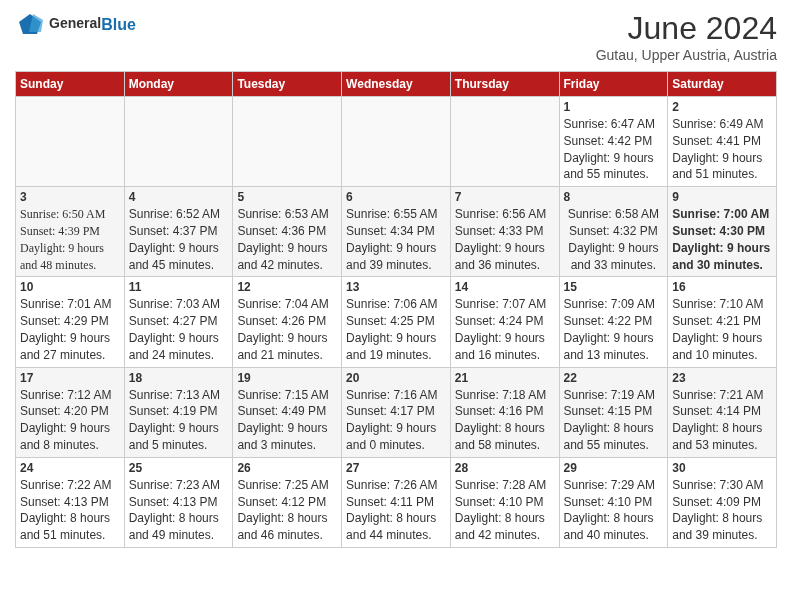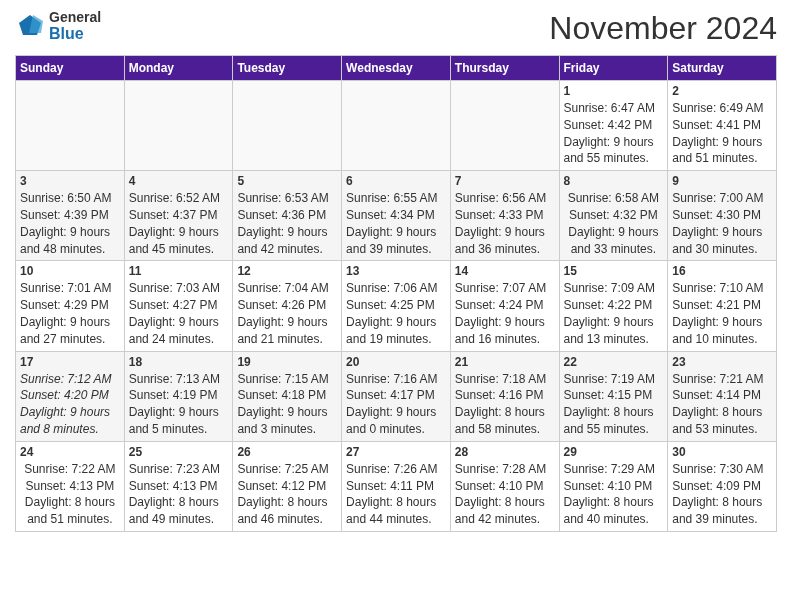--- a/index.html
+++ b/index.html
@@ -21,21 +21,20 @@
       align-items: flex-start;
       margin-bottom: 8px;
     }
     .logo {
       display: flex;
       align-items: center;
       gap: 4px;
     }
     .logo-text {
       display: flex;
-      flex-direction: column;
       line-height: 1.1;
       justify-content: space-between;
     }
     .logo-general {
       font-size: 14px;
       font-weight: bold;
       color: #333;
     }
     .logo-blue {
       font-size: 16px;
@@ -57,21 +56,21 @@
     .location {
       font-size: 14px;
       color: #555;
     }
     .calendar {
       width: 100%;
       border-collapse: collapse;
       table-layout: fixed;
     }
     .calendar th {
-      background: #4c1d95;
+      background: #b91c1c;
       color: #fff;
       font-size: 12px;
       font-weight: bold;
       padding: 5px 4px;
       text-align: left;
       border: 1px solid #ccc;
     }
     .calendar td {
       border: 1px solid #ccc;
       vertical-align: top;
@@ -109,21 +108,22 @@
       <svg class="logo-icon" viewBox="0 0 30 30">
         <polygon points="15,4 26,12 22,24 8,24 4,12" fill="#1a6faf"></polygon>
         <polygon points="18,4 28,10 26,22 14,22" fill="#3a9fd5" opacity="0.7"></polygon>
       </svg>
       <div class="logo-text">
         <span class="logo-general">General</span>
         <span class="logo-blue">Blue</span>
       </div>
     </div>
     <div class="title-block">
-      <div class="month-title">November 2024</div>
+      <div class="month-title">June 2024</div>
+      <div class="location">Gutau, Upper Austria, Austria</div>
     </div>
   </div>
 
   <table class="calendar">
     <thead>
       <tr>
         <th>Sunday</th>
         <th>Monday</th>
         <th>Tuesday</th>
         <th>Wednesday</th>
@@ -150,21 +150,21 @@
             <span class="day-num">2</span>
             <div class="day-info" style="white-space: pre-line;">Sunrise: 6:49 AM
 Sunset: 4:41 PM
 Daylight: 9 hours
 and 51 minutes.</div>
           </td>
         </tr>
         <tr>
           <td>
             <span class="day-num">3</span>
-            <div class="day-info" style="white-space: pre-line;">Sunrise: 6:50 AM
+            <div class="day-info" style="white-space: pre-line; font-family: Liberation Serif, serif;">Sunrise: 6:50 AM
 Sunset: 4:39 PM
 Daylight: 9 hours
 and 48 minutes.</div>
           </td>
           <td>
             <span class="day-num">4</span>
             <div class="day-info" style="white-space: pre-line;">Sunrise: 6:52 AM
 Sunset: 4:37 PM
 Daylight: 9 hours
 and 45 minutes.</div>
@@ -192,21 +192,21 @@
           </td>
           <td>
             <span class="day-num">8</span>
             <div class="day-info" style="white-space: pre-line; text-align: center;">Sunrise: 6:58 AM
 Sunset: 4:32 PM
 Daylight: 9 hours
 and 33 minutes.</div>
           </td>
           <td>
             <span class="day-num">9</span>
-            <div class="day-info" style="white-space: pre-line;">Sunrise: 7:00 AM
+            <div class="day-info" style="white-space: pre-line; font-weight: bold;">Sunrise: 7:00 AM
 Sunset: 4:30 PM
 Daylight: 9 hours
 and 30 minutes.</div>
           </td>
         </tr>
         <tr>
           <td>
             <span class="day-num">10</span>
             <div class="day-info" style="white-space: pre-line;">Sunrise: 7:01 AM
 Sunset: 4:29 PM
@@ -252,36 +252,36 @@
             <span class="day-num">16</span>
             <div class="day-info" style="white-space: pre-line;">Sunrise: 7:10 AM
 Sunset: 4:21 PM
 Daylight: 9 hours
 and 10 minutes.</div>
           </td>
         </tr>
         <tr>
           <td>
             <span class="day-num">17</span>
-            <div class="day-info" style="white-space: pre-line; font-style: italic;">Sunrise: 7:12 AM
+            <div class="day-info" style="white-space: pre-line;">Sunrise: 7:12 AM
 Sunset: 4:20 PM
 Daylight: 9 hours
 and 8 minutes.</div>
           </td>
           <td>
             <span class="day-num">18</span>
             <div class="day-info" style="white-space: pre-line;">Sunrise: 7:13 AM
 Sunset: 4:19 PM
 Daylight: 9 hours
 and 5 minutes.</div>
           </td>
           <td>
             <span class="day-num">19</span>
             <div class="day-info" style="white-space: pre-line;">Sunrise: 7:15 AM
-Sunset: 4:18 PM
+Sunset: 4:49 PM
 Daylight: 9 hours
 and 3 minutes.</div>
           </td>
           <td>
             <span class="day-num">20</span>
             <div class="day-info" style="white-space: pre-line;">Sunrise: 7:16 AM
 Sunset: 4:17 PM
 Daylight: 9 hours
 and 0 minutes.</div>
           </td>
@@ -303,21 +303,21 @@
             <span class="day-num">23</span>
             <div class="day-info" style="white-space: pre-line;">Sunrise: 7:21 AM
 Sunset: 4:14 PM
 Daylight: 8 hours
 and 53 minutes.</div>
           </td>
         </tr>
         <tr>
           <td>
             <span class="day-num">24</span>
-            <div class="day-info" style="white-space: pre-line; text-align: center;">Sunrise: 7:22 AM
+            <div class="day-info" style="white-space: pre-line;">Sunrise: 7:22 AM
 Sunset: 4:13 PM
 Daylight: 8 hours
 and 51 minutes.</div>
           </td>
           <td>
             <span class="day-num">25</span>
             <div class="day-info" style="white-space: pre-line;">Sunrise: 7:23 AM
 Sunset: 4:13 PM
 Daylight: 8 hours
 and 49 minutes.</div>

